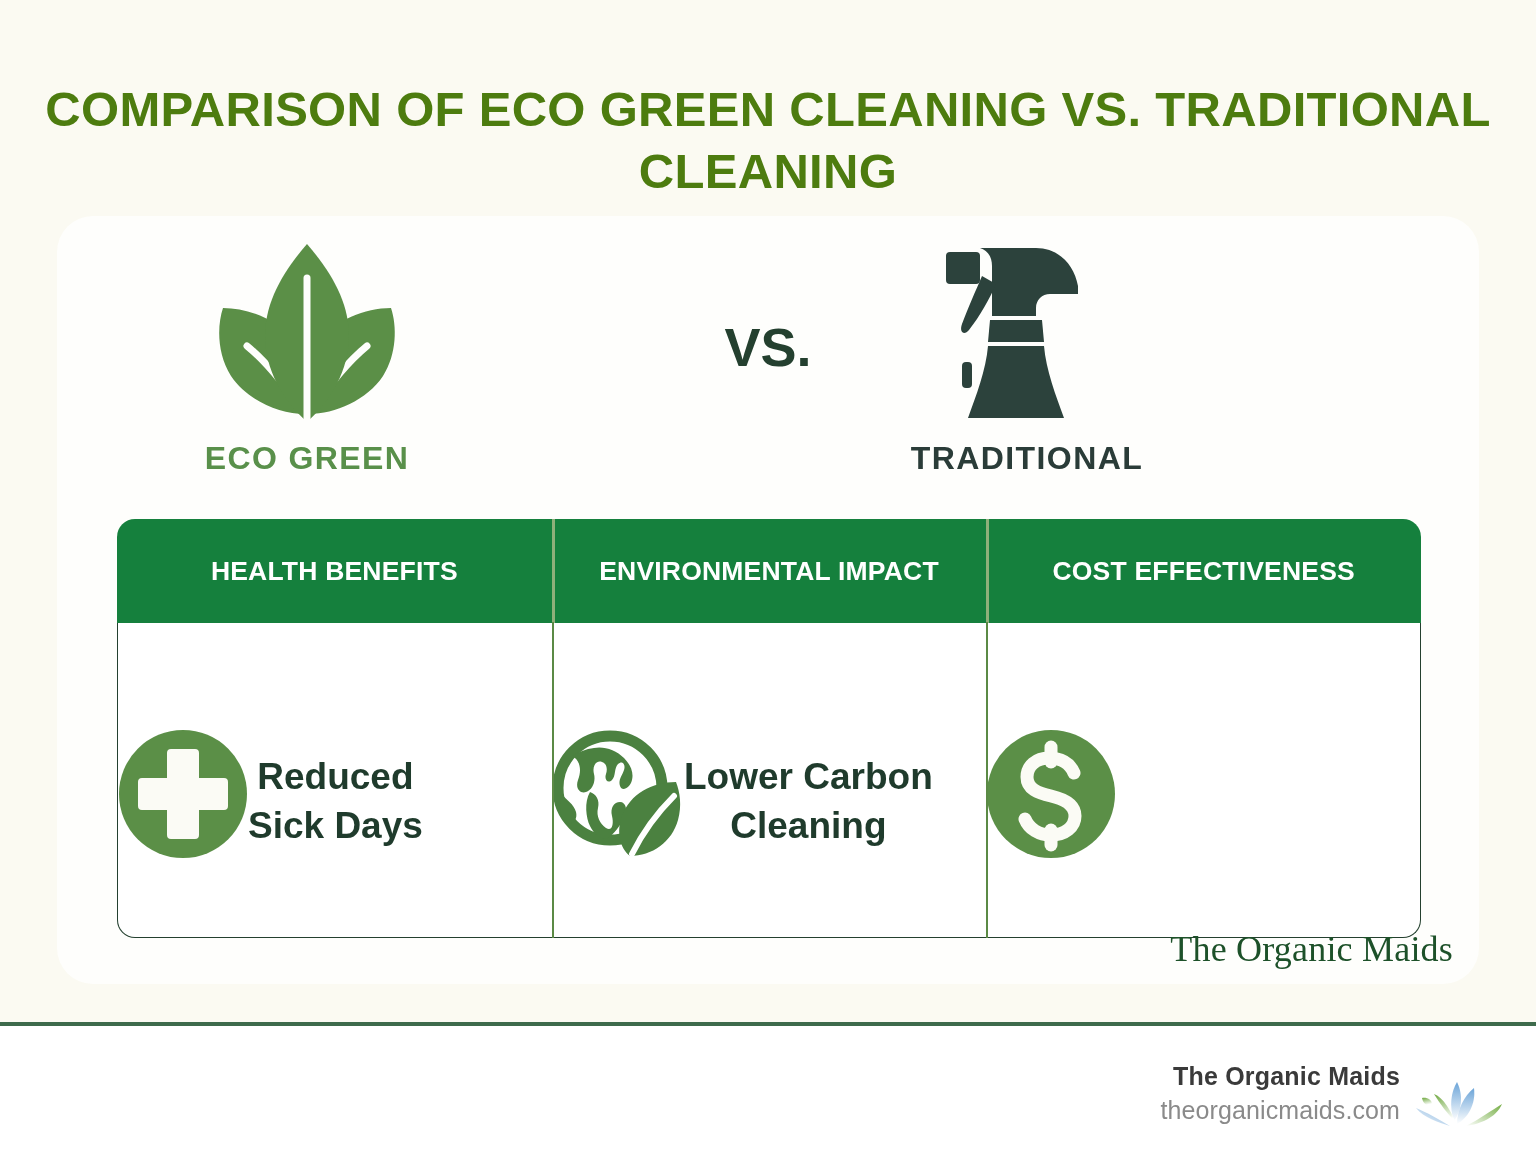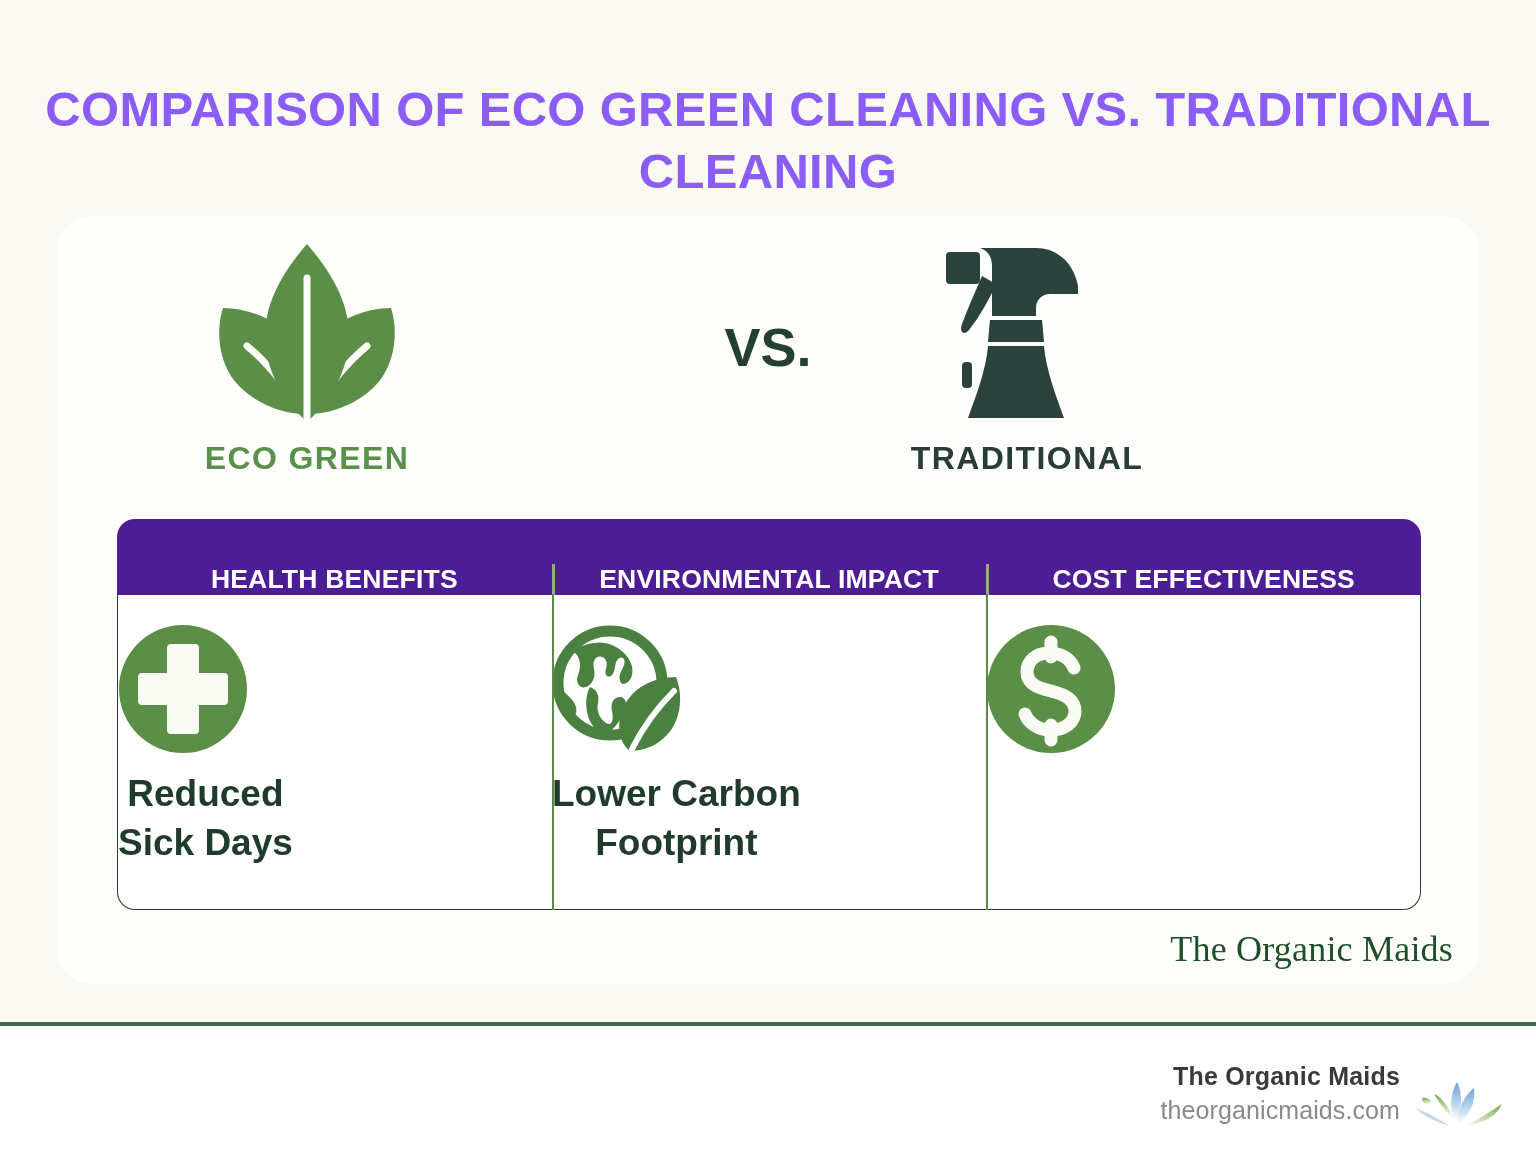--- a/index.html
+++ b/index.html
@@ -30,21 +30,21 @@
     height: 1022px;
     background: #fbfaf2;
   }
 
   .title {
     position: absolute;
     left: 0;
     top: 46px;
     width: 1536px;
     text-align: center;
-    color: #8b5cf6;
+    color: #4d7c0f;
     font-size: 49px;
     font-weight: bold;
     line-height: 1.26;
     letter-spacing: 0.3px;
     text-transform: uppercase;
   }
 
   
   .card {
     position: absolute;
@@ -107,26 +107,25 @@
   .table {
     position: absolute;
     left: 60px;
     top: 303px;
     width: 1304px;
     height: 405px;
   }
 
   .thead {
     display: flex;
-    height: 76px;
-    background: #4c1d95;
+    height: 104px;
+    background: #15803d;
     border-top-left-radius: 18px;
     border-top-right-radius: 18px;
     overflow: hidden;
-    align-items: flex-end;
   }
   .th {
     flex: 1 1 0;
     display: flex;
     align-items: center;
     justify-content: center;
     color: #ffffff;
     font-size: 26.5px;
     font-weight: bold;
     letter-spacing: 0.2px;
@@ -149,22 +148,21 @@
     background: #ffffff;
     border: 1.5px solid #24402f;
     border-top: none;
     border-bottom-left-radius: 18px;
     border-bottom-right-radius: 18px;
     box-sizing: border-box;
   }
   .td {
     flex: 1 1 0;
     display: flex;
-    flex-direction: column;
-    align-items: flex-start;
+    align-items: center;
     justify-content: flex-start;
     padding-top: 28px;
     position: relative;
   }
   .td + .td::before {
     content: "";
     position: absolute;
     left: 0;
     top: -1px;
     bottom: -1px;
@@ -328,21 +326,21 @@
                   <path d="M20 26 C28 30 30 40 26 50 C23 58 28 64 34 62 C40 60 44 52 42 44 C40 36 44 30 50 32 C54 33 56 38 54 44 C52 50 56 54 60 50 C64 46 62 38 66 34 C70 30 74 34 72 40 C70 46 66 50 68 56 C70 62 78 58 80 50 C82 42 78 34 72 28 C64 20 52 16 42 18 C34 19 26 22 20 26 Z"></path>
                   <path d="M38 62 C44 64 48 70 46 78 C44 86 48 94 54 98 C60 102 62 94 60 86 C58 78 62 72 68 72 C74 72 76 80 72 88 C68 96 62 104 56 108 C48 110 42 104 38 96 C34 88 32 72 38 62 Z"></path>
                   <path d="M10 64 C14 70 22 74 24 82 C26 90 20 96 14 92 C8 88 6 76 10 64 Z"></path>
                 </g>
 
                 <path d="M124 52 C100 52 78 64 70 86 C64 102 68 118 78 126 C100 126 120 112 126 90 C130 76 128 62 124 52 Z" fill="#4b8140"></path>
                 <path d="M80 124 C90 104 104 84 122 66" stroke="#ffffff" stroke-width="6" stroke-linecap="round" fill="none"></path>
               </svg>
             </div>
             <div class="cell-text">Lower Carbon
-Footprint</div>
+Cleaning</div>
           </div>
 
           <div class="td">
             <div class="cell-icon">
               <svg width="130" height="130" viewBox="0 0 130 130" aria-hidden="true">
                 <circle cx="65" cy="65" r="64" fill="#5b8f47"></circle>
                 <g stroke="#fbfbf5" fill="none" stroke-linecap="round" stroke-width="13">
                   <path d="M88 44 C84 34 74 29 63 29 C50 29 41 37 41 48 C41 60 52 64 65 67 C78 70 89 75 89 87 C89 98 79 106 65 106 C53 106 43 100 39 90"></path>
                   <path d="M65 18 L65 33"></path>
                   <path d="M65 101 L65 116"></path>

